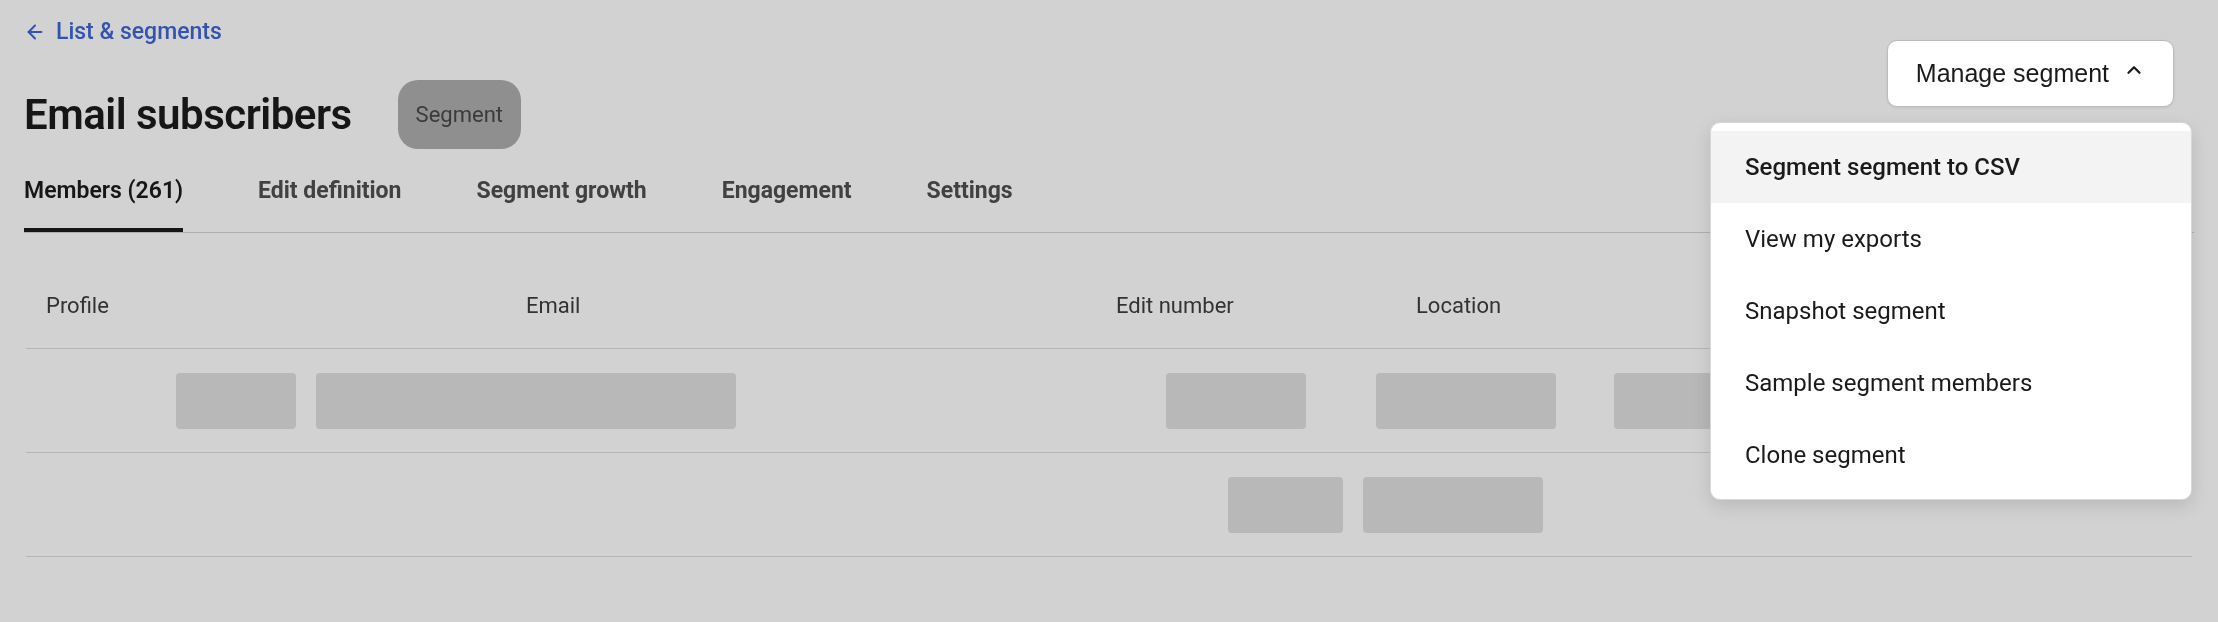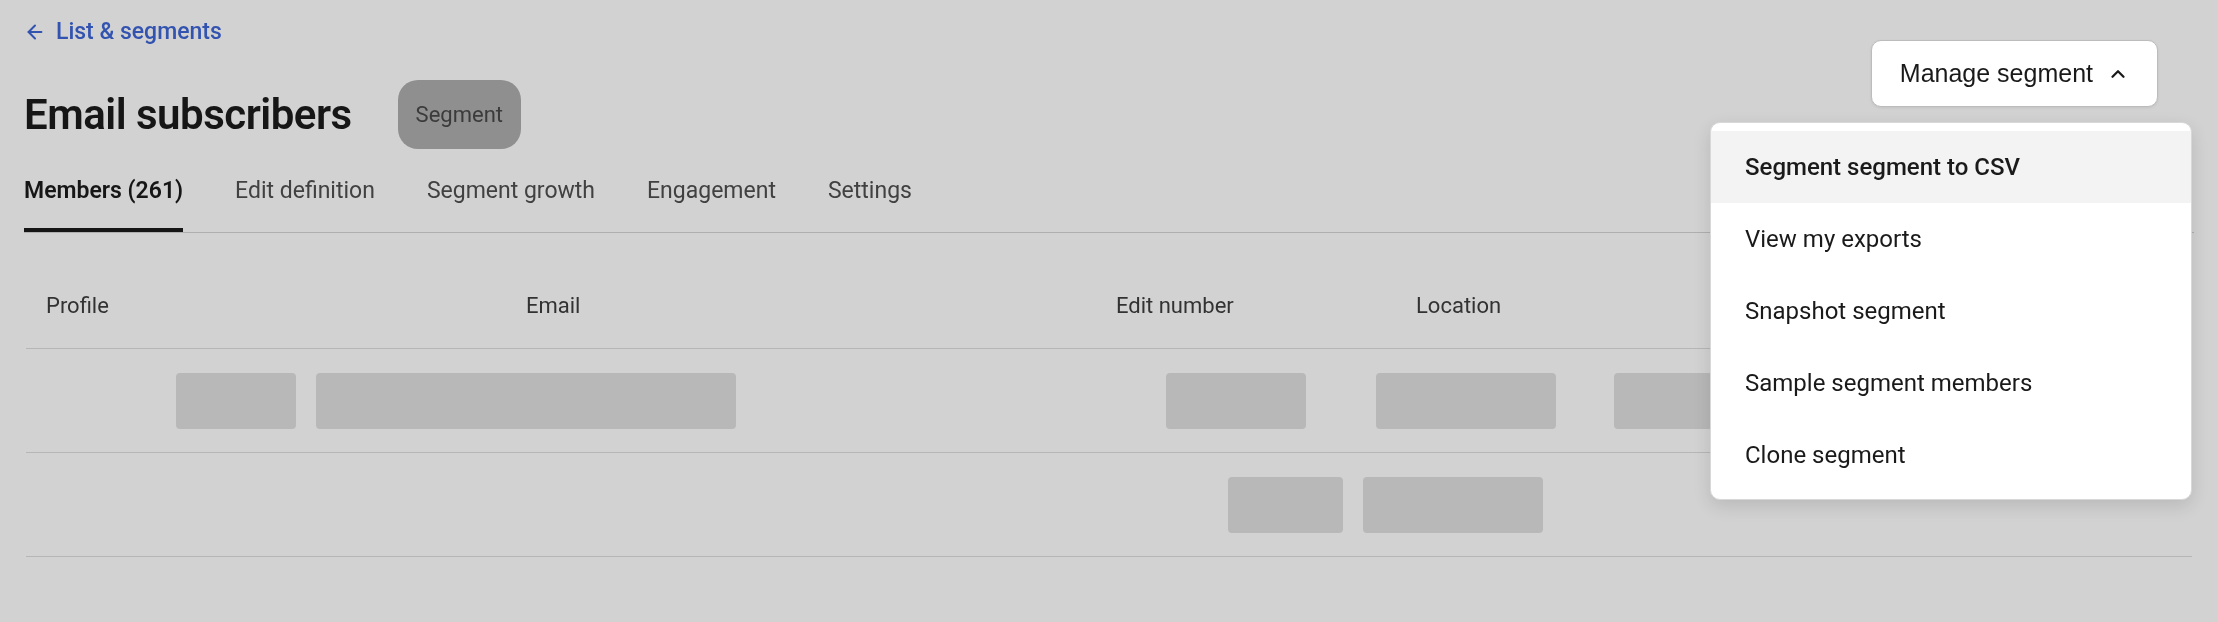--- a/index.html
+++ b/index.html
@@ -58,30 +58,30 @@
       background: #a3a3a3;
       color: #444;
       font-size: 22px;
       padding: 22px 18px;
       border-radius: 20px;
       font-weight: 400;
     }
     .tabs {
       display: flex;
       align-items: center;
-      gap: 52px;
+      gap: 75px;
       border-bottom: 1px solid #c8c8c8;
       margin-bottom: 60px;
     }
     .tab {
       font-size: 23px;
       color: #4a4a4a;
       padding-bottom: 24px;
       cursor: pointer;
-      font-weight: 400;
+      font-weight: 700;
       border-bottom: 4px solid transparent;
     }
     .tab.active {
       color: #1a1a1a;
       font-weight: 600;
       border-bottom: 4px solid #1a1a1a;
     }
     .table-container {
       padding: 0 2px;
     }
@@ -114,30 +114,30 @@
     .row1 .sk-a { width: 120px; margin-left: 130px; }
     .row1 .sk-b { width: 420px; margin-left: 20px; }
     .row1 .sk-c { width: 140px; margin-left: 430px; }
     .row1 .sk-d { width: 180px; margin-left: 70px; }
     .row1 .sk-e { width: 200px; margin-left: 58px; }
     .row2 .sk-a { width: 115px; margin-left: 1182px; }
     .row2 .sk-b { width: 180px; margin-left: 20px; }
     .manage-btn {
       position: absolute;
       top: 40px;
-      right: 60px;
+      right: 44px;
       background: #fff;
       border: 1.5px solid #bcbcbc;
       border-radius: 10px;
       padding: 18px 28px;
       font-size: 25px;
       font-weight: 500;
       color: #1a1a1a;
       display: flex;
-      align-items: center;
+      align-items: flex-start;
       cursor: pointer;
       z-index: 10;
       box-shadow: 0 1px 3px rgba(0,0,0,0.08);
     }
     .manage-btn svg {
       margin-left: 14px;
     }
     .dropdown-menu {
       position: absolute;
       top: 122px;

